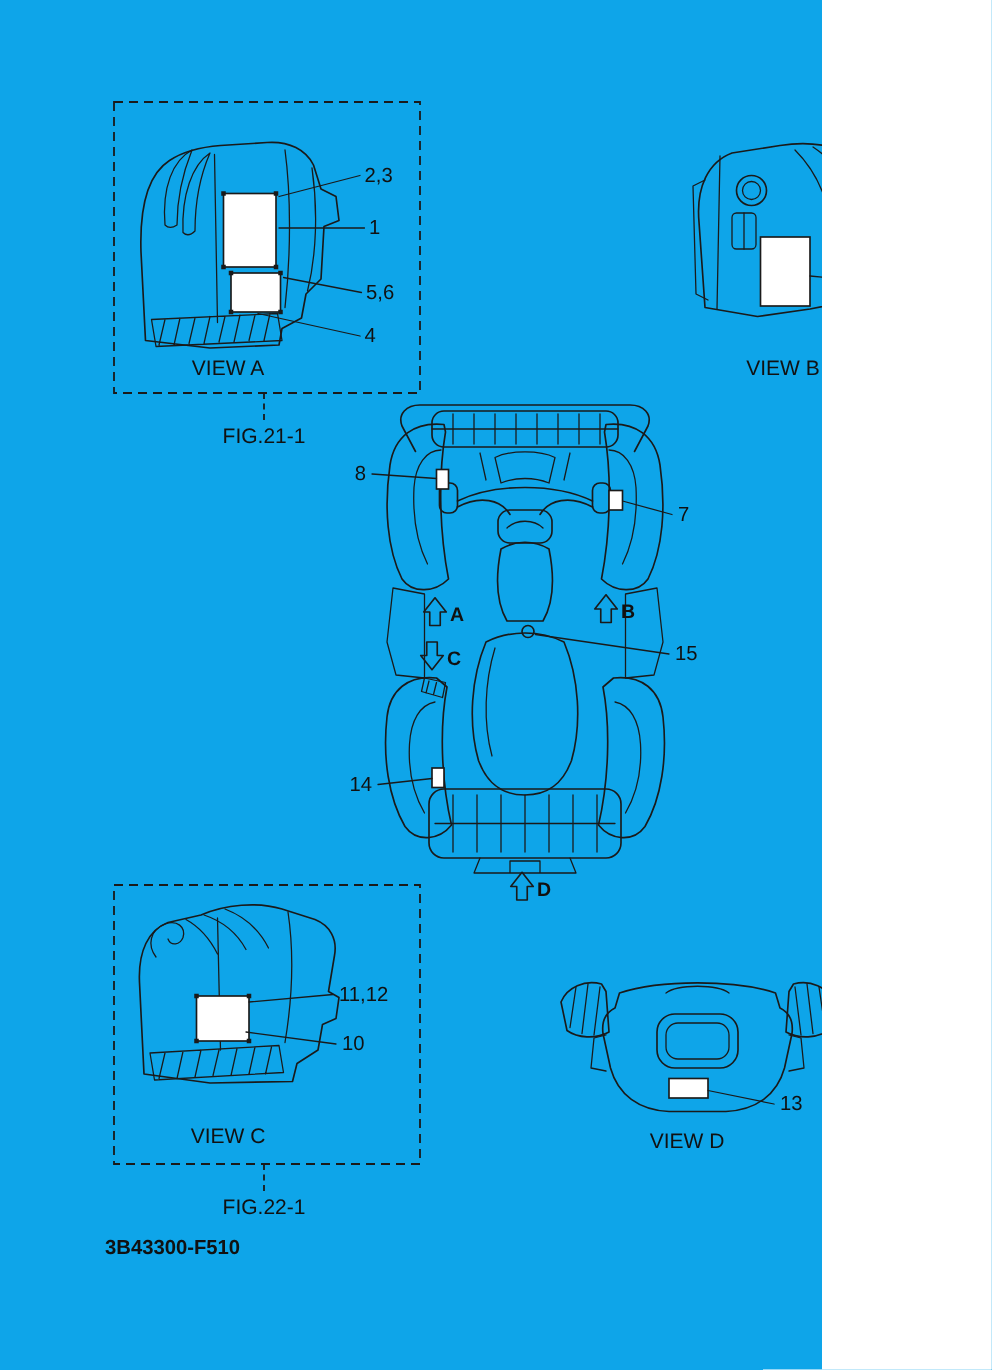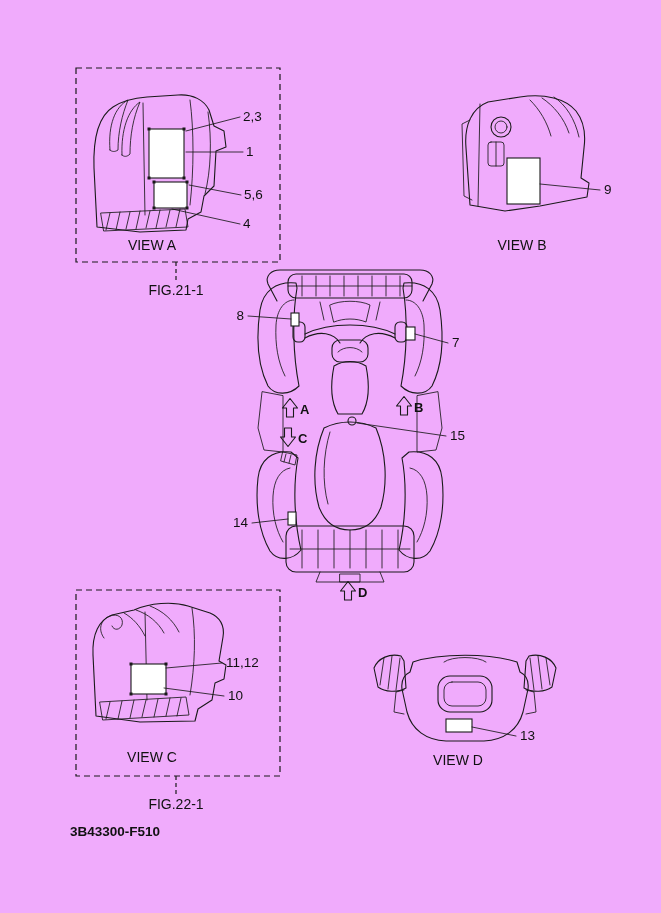--- a/index.html
+++ b/index.html
@@ -1,21 +1,21 @@
 <!DOCTYPE html>
 <html><head>
 <meta charset="utf-8">
 <style>
   * { margin: 0; padding: 0; box-sizing: border-box; }
   html, body { background: #ffffff; }
   .page {
     position: relative;
-    width: 661px;
+    width: 548px;
     height: 913px;
-    background: #f0abfc;
+    background: #0ea5e9;
     overflow: hidden;
     font-family: "Liberation Sans", sans-serif;
   }
   svg { display: block; }
   .ln   { fill: none; stroke: #1a1a1a; stroke-width: 1.1; stroke-linecap: round; stroke-linejoin: round; }
   .ln-thin { fill: none; stroke: #1a1a1a; stroke-width: 0.85; stroke-linecap: round; stroke-linejoin: round; }
   .sticker { fill: #ffffff; stroke: #1a1a1a; stroke-width: 1.1; }
   .dots { fill: #1a1a1a; stroke: none; }
   .dashed-box { fill: none; stroke: #1a1a1a; stroke-width: 1.2; stroke-dasharray: 6 4; }
   .dashed-ln  { fill: none; stroke: #1a1a1a; stroke-width: 1.2; stroke-dasharray: 4 3; }

